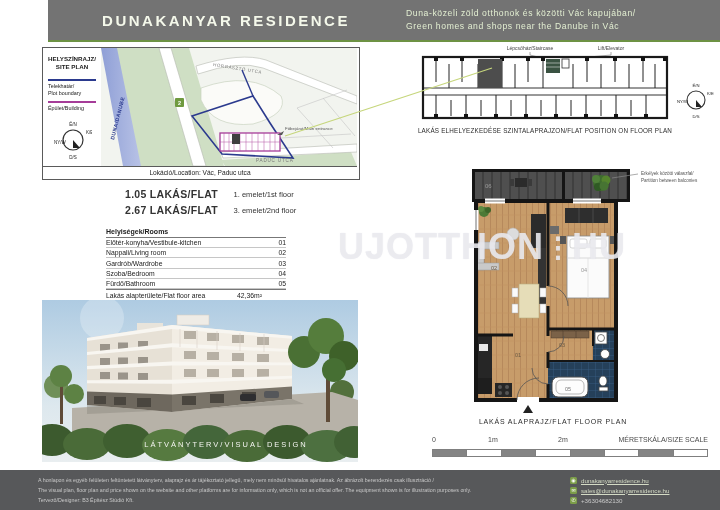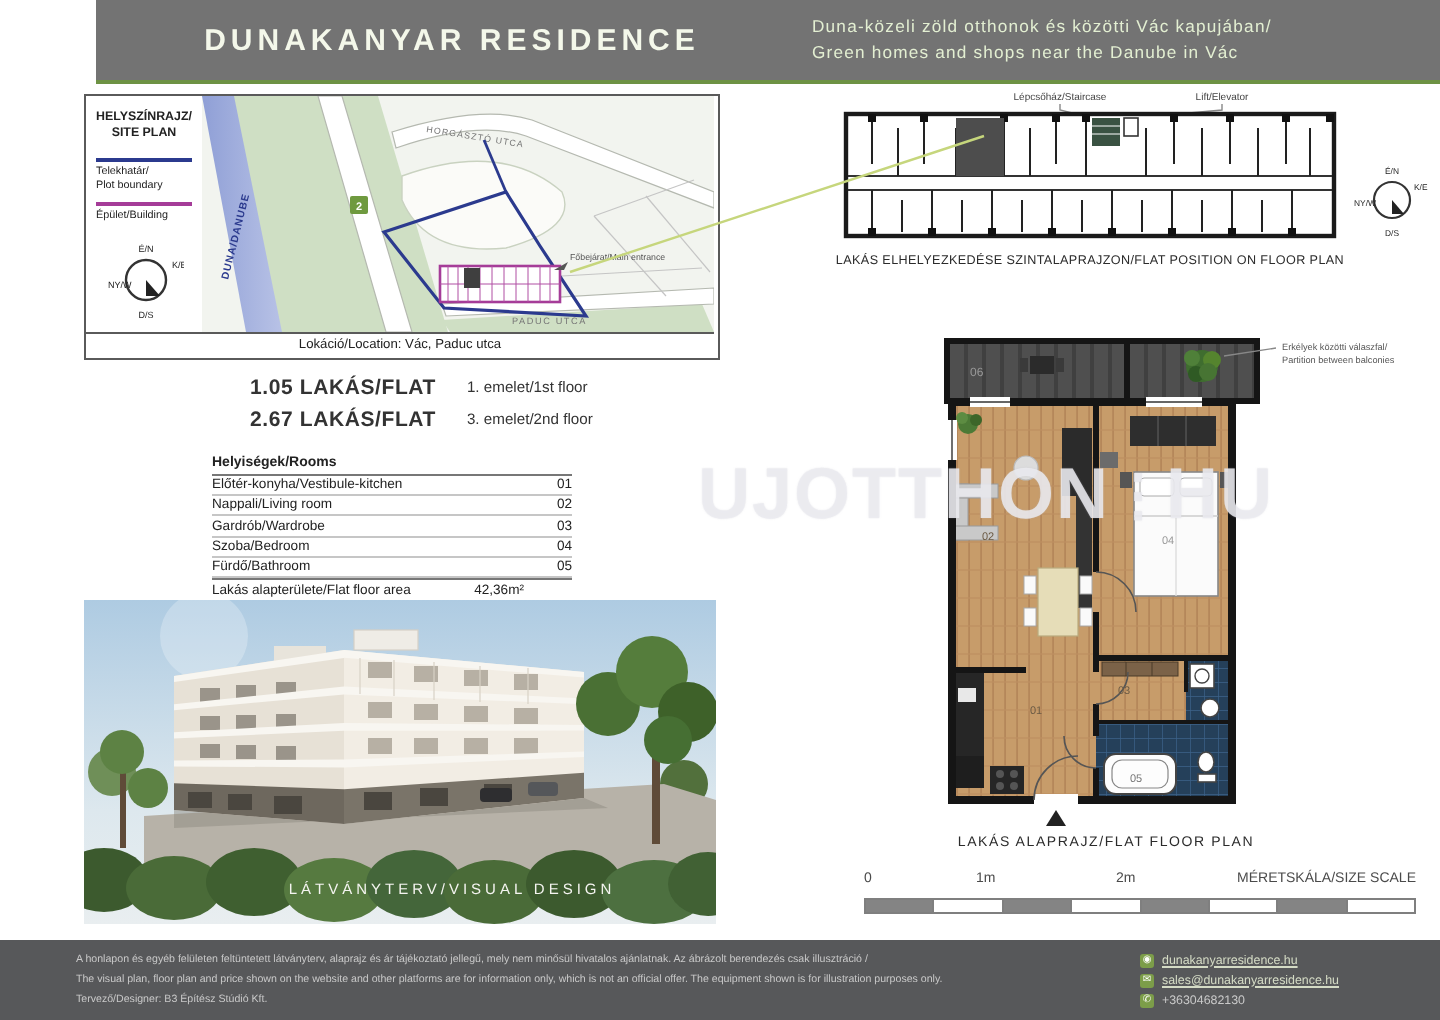--- a/index.html
+++ b/index.html
@@ -38,21 +38,21 @@
   .pos-caption{left:413px;top:127px;width:264px;text-align:center;font-size:6.3px;letter-spacing:.2px;color:#2b2b2b;}
   
   .fp-caption{left:458px;top:418px;width:190px;text-align:center;font-size:7px;letter-spacing:.8px;color:#2b2b2b;}
   
   .scale{left:430px;top:436px;width:278px;height:22px;font-size:7px;color:#4a4a4a;}
   .scale-bar{position:absolute;left:2px;top:13px;width:274px;height:6px;display:flex;border:1px solid #7f7f7f;}
   .scale-seg{flex:1;border-right:1px solid #7f7f7f;}
   .scale-seg:last-child{border-right:none;}
   .seg-d{background:#848484;} .seg-l{background:#fff;}
   
-  .watermark{left:349px;top:226px;font-size:36px;font-weight:600;letter-spacing:1px;
+  .watermark{left:338px;top:226px;font-size:36px;font-weight:600;letter-spacing:1px;
       color:rgba(235,235,240,.85);z-index:30;pointer-events:none;white-space:nowrap;
       text-shadow:0 0 1px rgba(190,190,200,.35);}
   .wm-dots{font-size:28px;vertical-align:2px;letter-spacing:0;}
   
   .footer{left:0;top:470px;width:720px;height:40px;background:#57585A;}
   .footer-left{left:38px;top:5px;width:500px;font-size:5.3px;line-height:10px;color:#c9c9c9;}
   .footer-right{left:570px;top:5px;}
   .f-row{display:flex;align-items:center;height:10px;}
   .f-icon{width:7px;height:7px;border-radius:1.5px;background:#7C9D49;margin-right:4px;
       color:#fff;font-size:5px;line-height:7px;text-align:center;}

